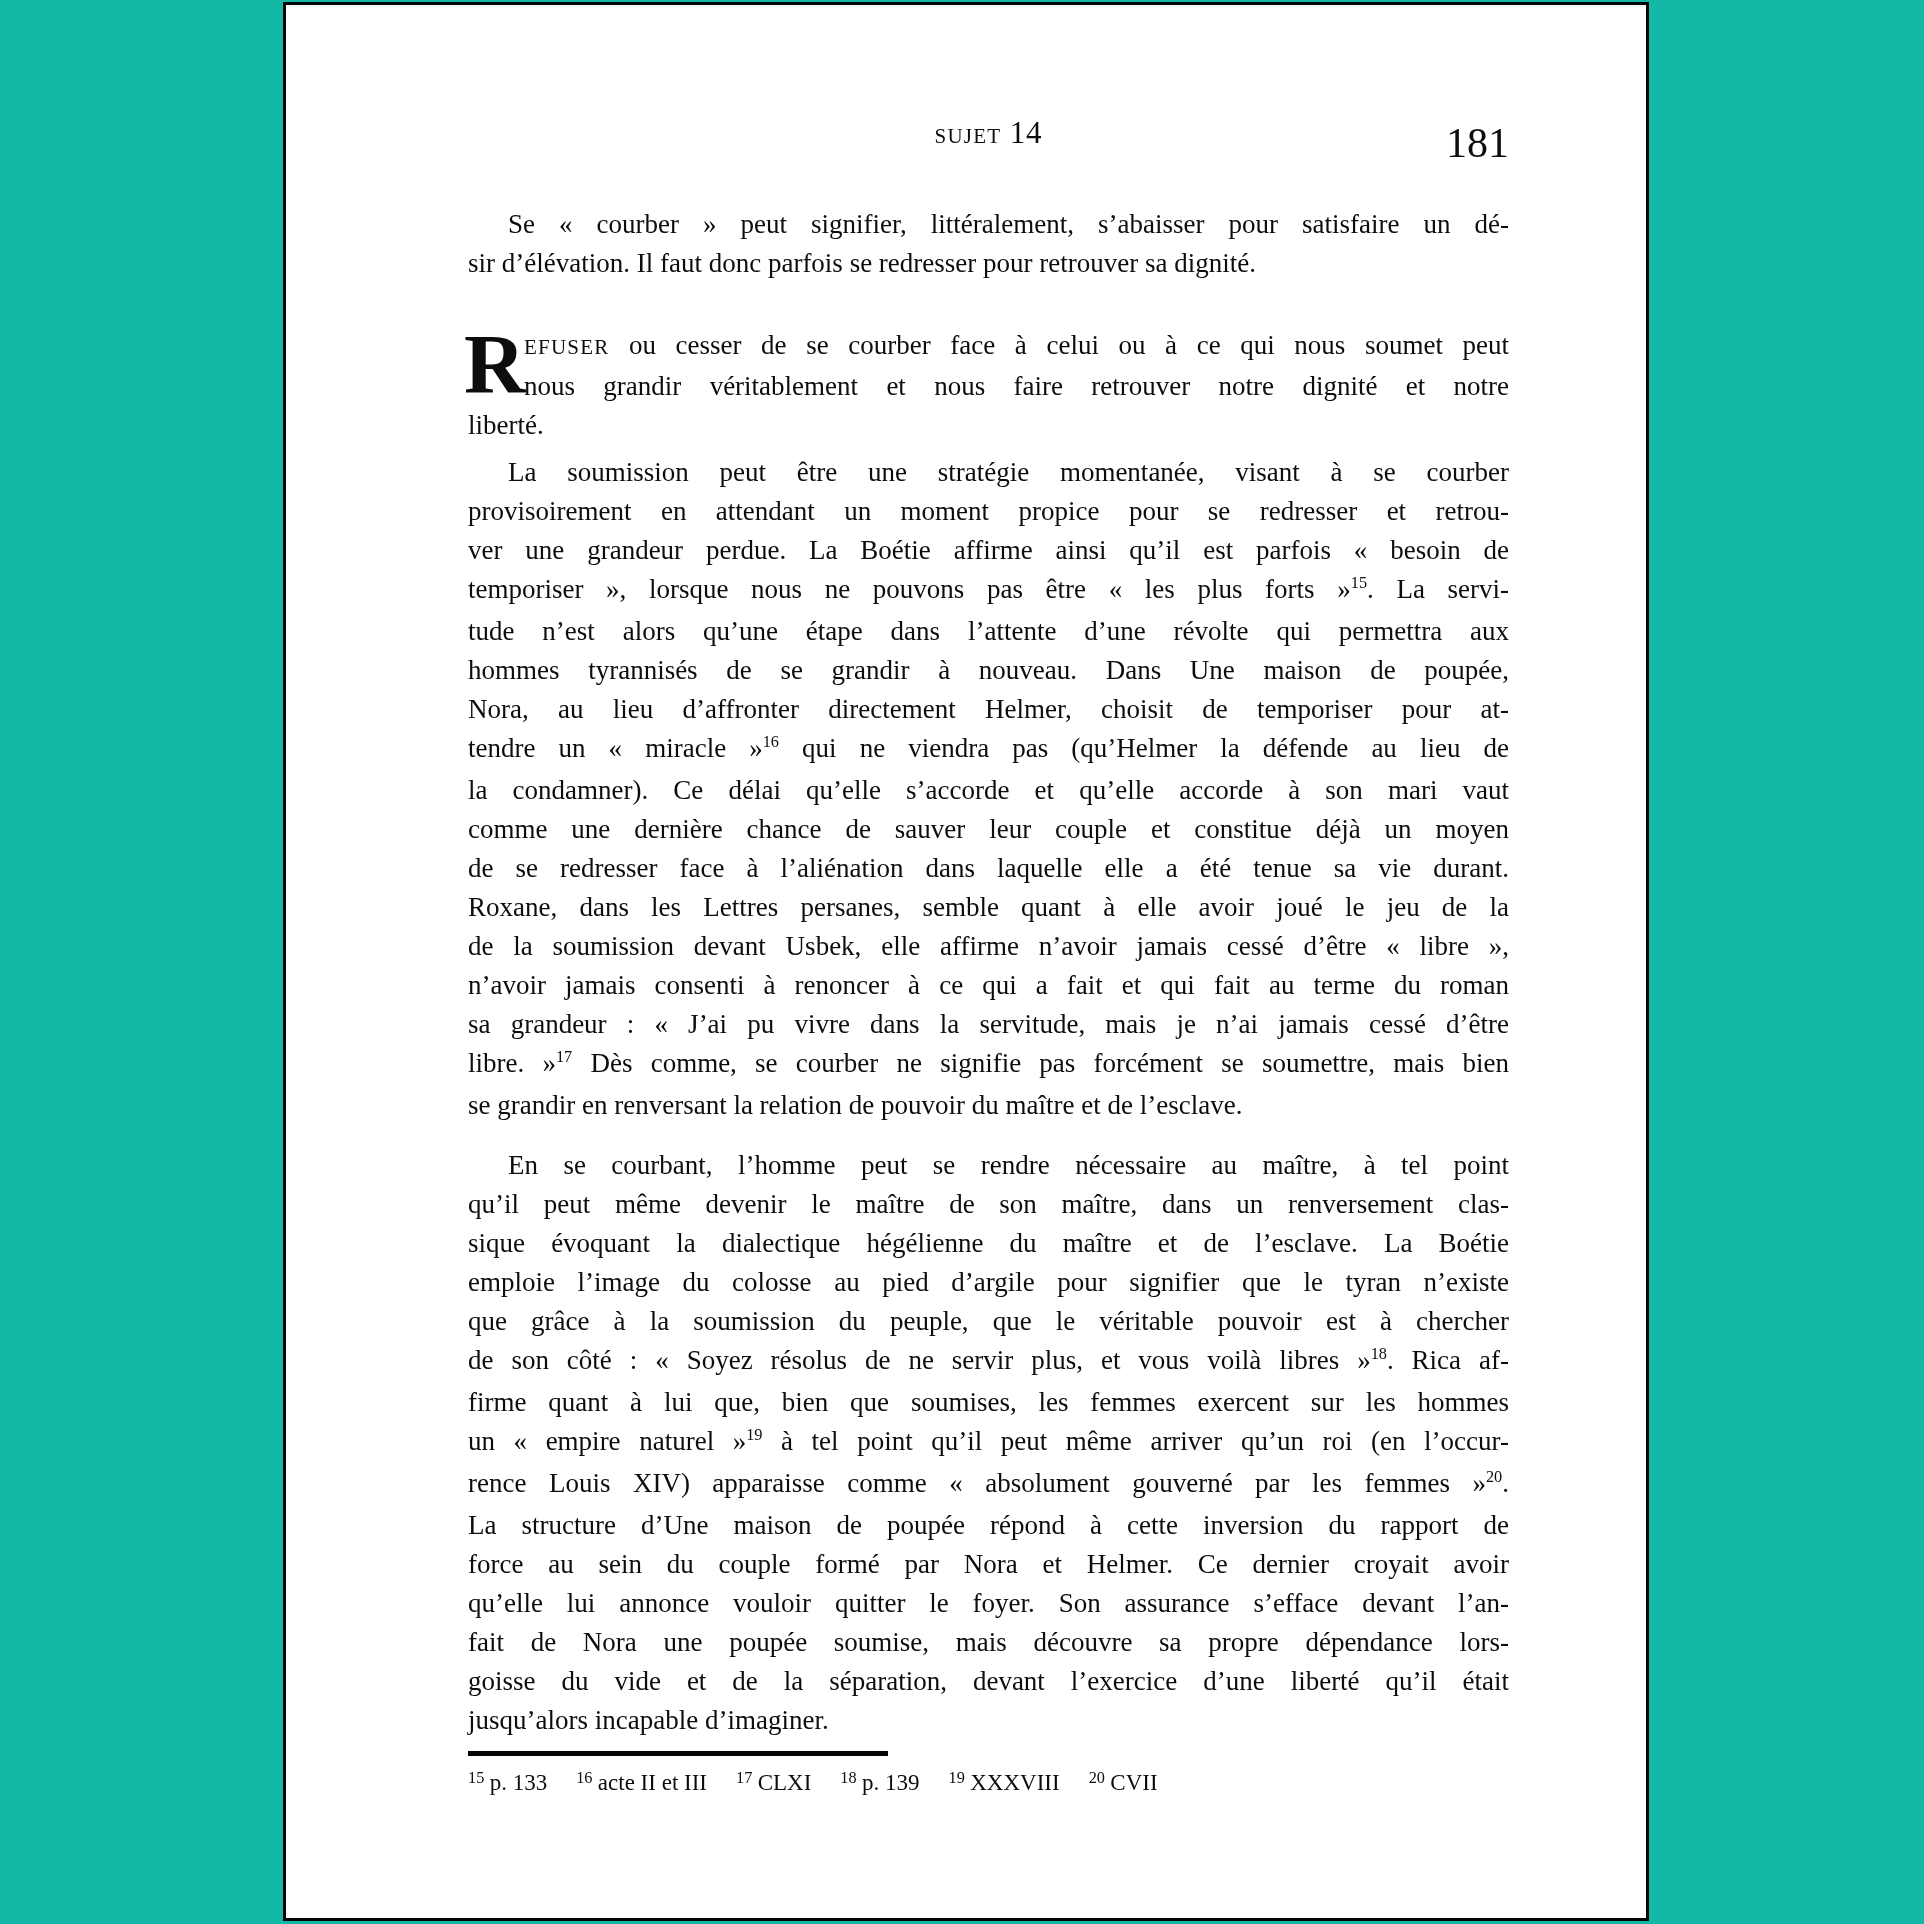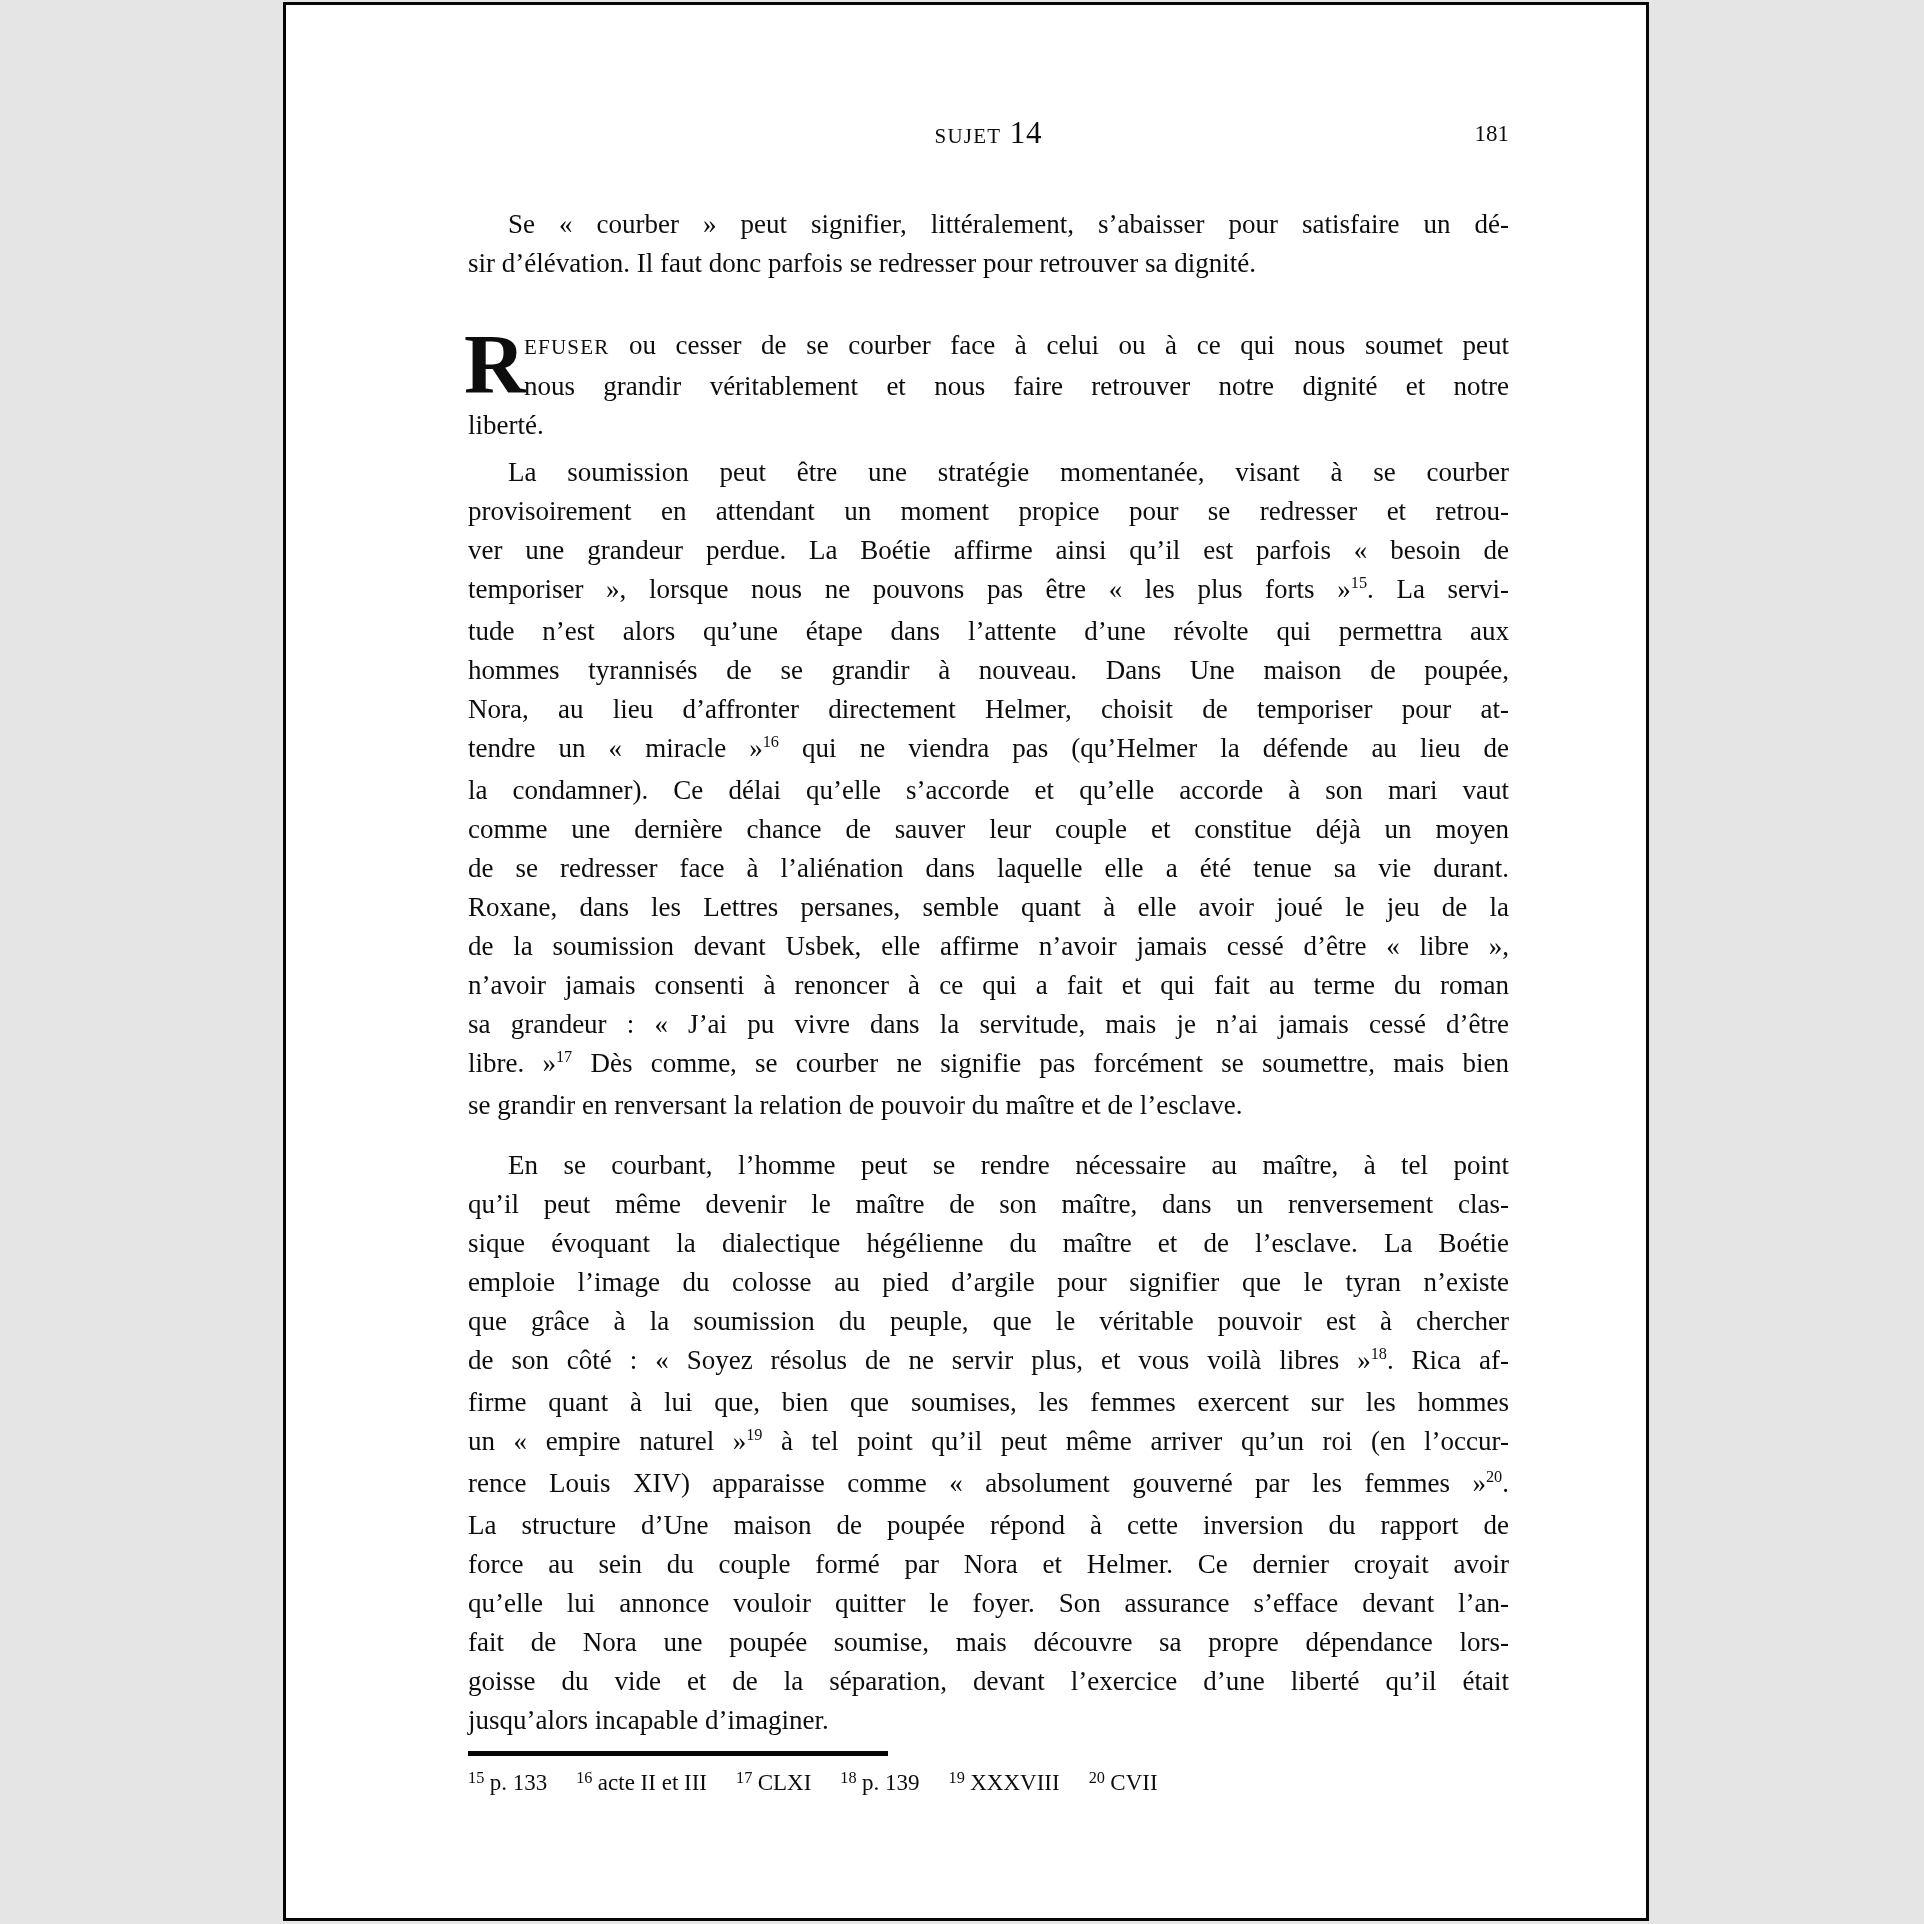--- a/index.html
+++ b/index.html
@@ -8,21 +8,21 @@
     width: 1924px;
     height: 1924px;
     background: #ffffff;
     font-family: "Liberation Serif", "DejaVu Serif", serif;
     color: #0d0d0d;
   }
   .canvas {
     position: relative;
     width: 1924px;
     height: 1924px;
-    background: #e5e5e5;
+    background: #14b8a6;
     overflow: hidden;
   }
   .page {
     position: absolute;
     left: 283px;
     top: 1.5px;
     width: 1366px;
     height: 1919px;
     box-sizing: border-box;
     border: 3.9px solid #060606;
@@ -35,22 +35,22 @@
     line-height: 39px;
     font-size: 31px;
   }
   .head-title {
     text-align: center;
     letter-spacing: 0.8px;
   }
   .folio {
     position: absolute;
     right: 0;
-    top: 1px;
-    font-size: 23px;
+    top: 11px;
+    font-size: 42px;
     line-height: 39px;
   }
   .para {
     font-size: 27px;
     line-height: 39px;
   }
   .line {
     text-align: justify;
     text-align-last: justify;
   }

